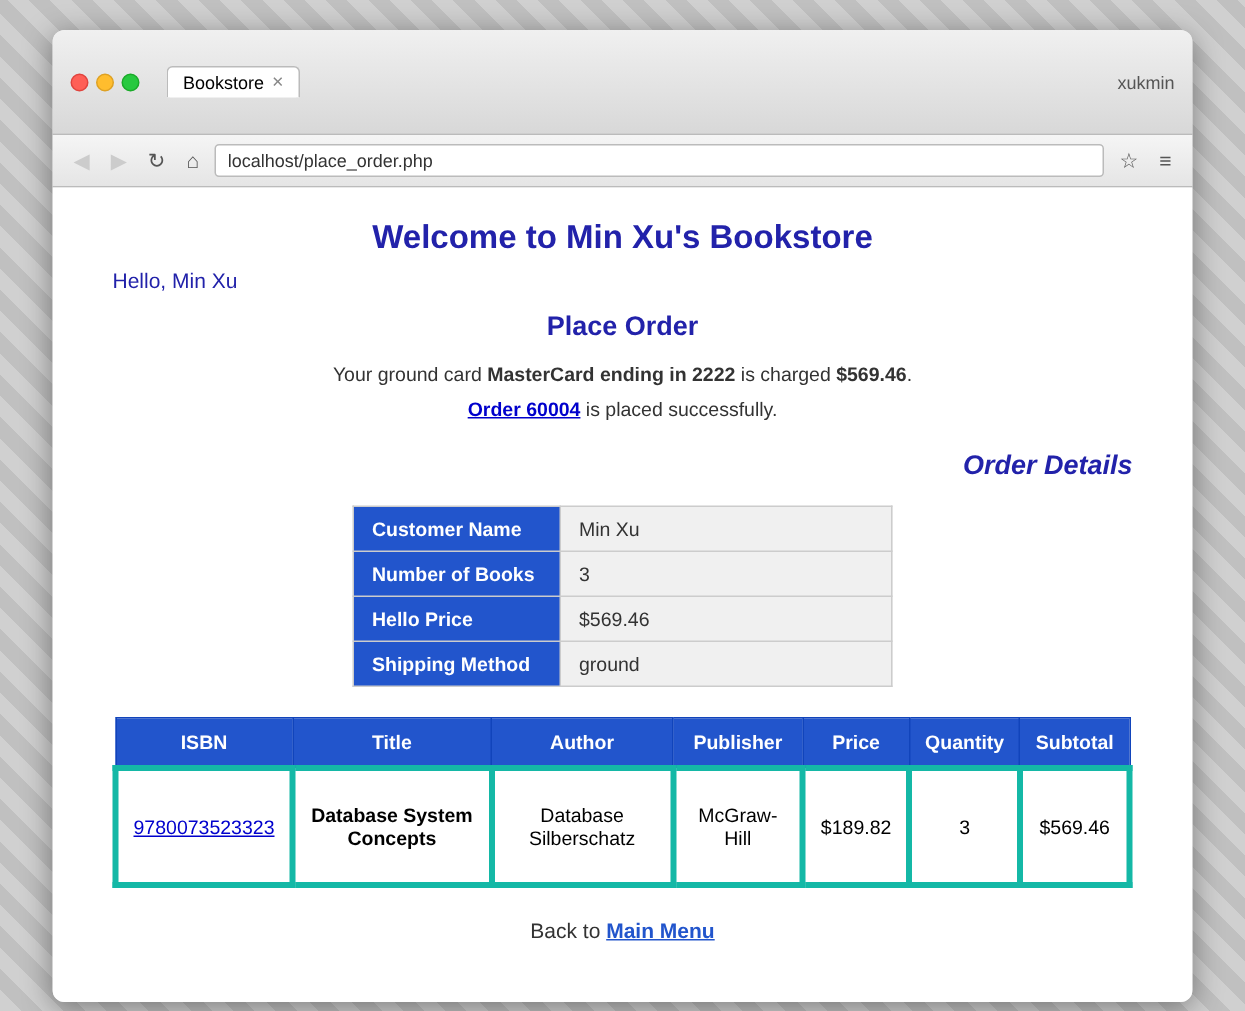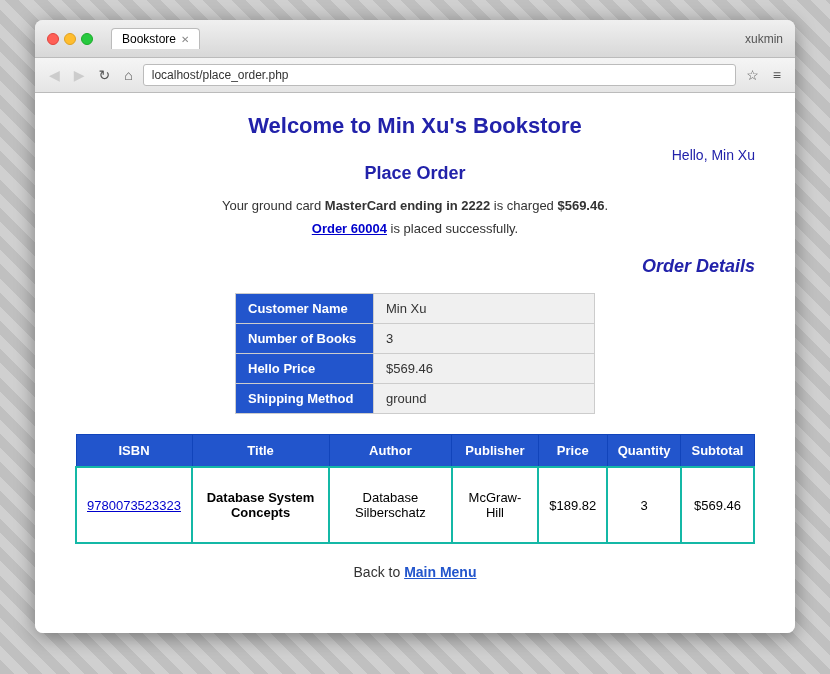--- a/index.html
+++ b/index.html
@@ -21,21 +21,21 @@
     .browser-window {
       width: 760px;
       background: #e8e8e8;
       border-radius: 8px;
       box-shadow: 0 4px 20px rgba(0,0,0,0.4);
       overflow: hidden;
     }
 
     .titlebar {
       background: linear-gradient(to bottom, #f0f0f0, #d8d8d8);
-      padding: 8px 12px;
+      padding: 24px 12px;
       display: flex;
       align-items: center;
       gap: 8px;
       border-bottom: 1px solid #bbb;
     }
 
     .traffic-lights {
       display: flex;
       gap: 5px;
     }
@@ -115,24 +115,24 @@
 
     .page-title {
       text-align: center;
       color: #2222aa;
       font-size: 22px;
       font-weight: bold;
       margin-bottom: 8px;
     }
 
     .greeting {
-      text-align: right;
+      text-align: left;
       color: #2222aa;
       font-size: 14px;
-      margin-bottom: 0;
+      margin-bottom: 12px;
     }
 
     .section-title {
       text-align: center;
       color: #2222aa;
       font-size: 18px;
       font-weight: bold;
       margin-bottom: 14px;
     }
 
@@ -199,21 +199,21 @@
     .books-table th {
       background: #2255cc;
       color: white;
       padding: 8px 10px;
       text-align: center;
       border: 1px solid #1144bb;
     }
 
     .books-table td {
       padding: 22px 10px;
-      border: 2px solid #14b8a6;
+      border: 4px solid #14b8a6;
       text-align: center;
     }
 
     .isbn-link {
       color: #0000cc;
       text-decoration: underline;
     }
 
     .back-link {
       text-align: center;

